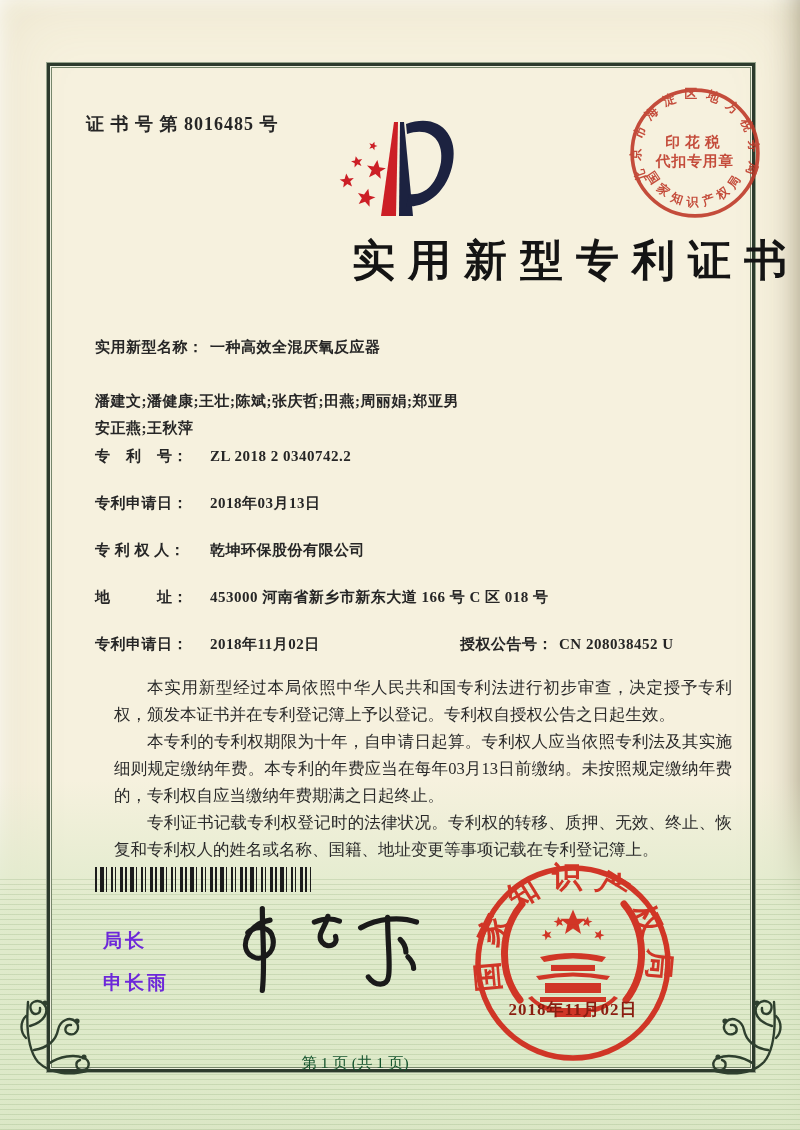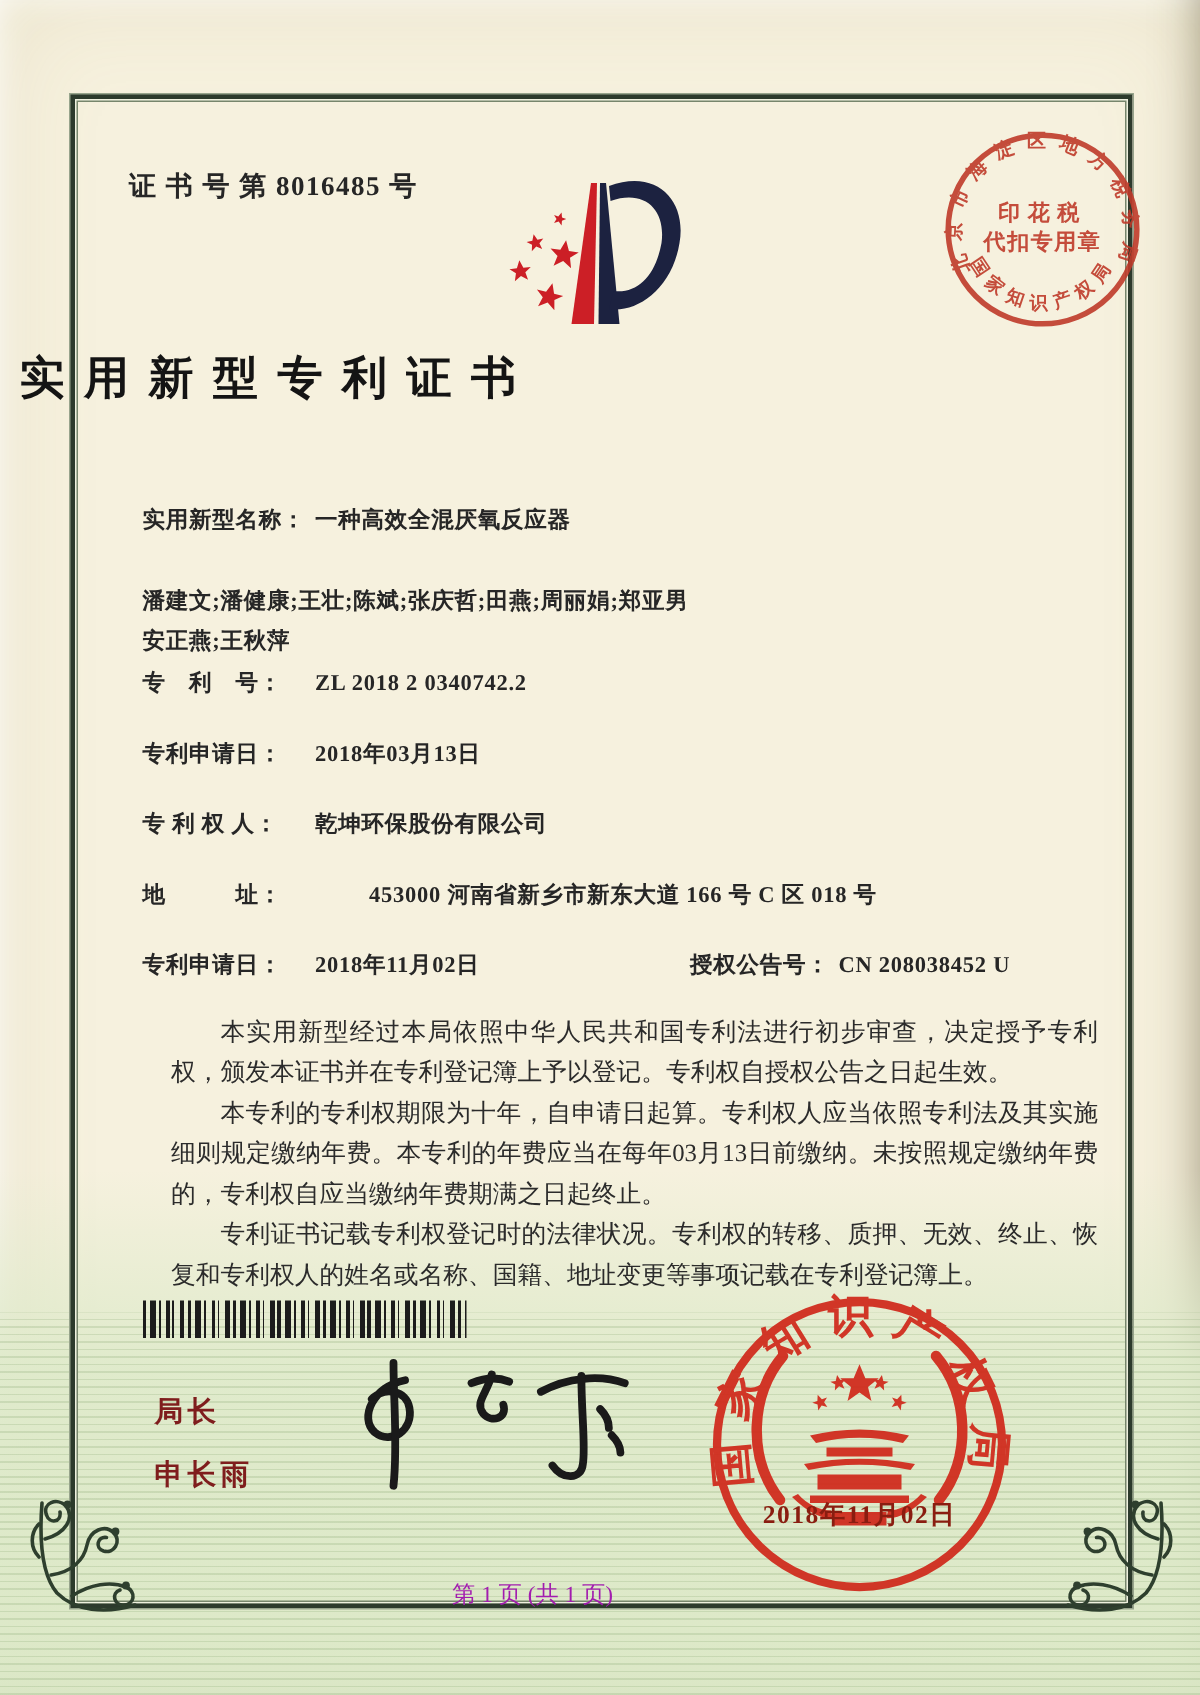--- a/index.html
+++ b/index.html
@@ -34,59 +34,59 @@
   .corner.br { right:12px; top:992px; transform:scaleX(-1); }
 
   .cert-no { position:absolute; left:86px; top:112px; font-size:18px; letter-spacing:1px; font-weight:600; }
 
   .logo { position:absolute; left:330px; top:100px; }
 
   .tax-stamp { position:absolute; left:624px; top:82px; opacity:.9; }
   .tax-stamp text { font-family:"Liberation Serif","DejaVu Serif",serif; fill:#bf3b2a; font-weight:700; }
 
   .title {
-    position:absolute; left:0; right:0; top:232px; text-align:left;
-    font-size:30px; font-weight:700; letter-spacing:13px; color:#141414; text-indent:13px;font-family:Liberation Mono, monospace;
+    position:absolute; left:0; right:0; top:232px; text-align:right;
+    font-size:43px; font-weight:700; letter-spacing:13px; color:#141414; text-indent:13px;font-family:Liberation Mono, monospace;
   }
 
   .field-row { position:absolute; left:95px; right:62px; display:flex; font-size:15px; line-height:27px; font-weight:600; letter-spacing:.5px; }
   .field-row .lbl { width:115px; flex:none; }
   .fr-name  { top:334px; }
   .fr-inv   { top:388px; }
   .fr-pat   { top:443px; }
   .fr-file  { top:490px; }
   .fr-owner { top:537px; }
-  .fr-addr  { top:584px;gap:36px; }
+  .fr-addr  { top:584px; }
   .fr-grant { top:631px; }
   .fr-grant .grant-right { position:absolute; left:365px; top:0; display:flex; }
 
   .paras { position:absolute; left:84px; right:68px; top:674px; font-size:16.5px; line-height:27px; text-align:justify; color:#2b2b2b; }
   .paras p { text-indent:2em;margin-left:30px; }
 
   .barcode {
     position:absolute; left:95px; top:867px; width:216px; height:25px;
     background:repeating-linear-gradient(90deg,
       #1c1c1c 0 2px, transparent 2px 5px,
       #1c1c1c 5px 9px, transparent 9px 11px,
       #1c1c1c 11px 12px, transparent 12px 16px,
       #1c1c1c 16px 18px, transparent 18px 20px,
       #1c1c1c 20px 21px, transparent 21px 25px,
       #1c1c1c 25px 28px, transparent 28px 30px);
   }
 
-  .director { position:absolute; left:103px; top:928px; font-family:"Liberation Sans","DejaVu Sans",sans-serif; font-weight:700; font-size:19px; letter-spacing:3px; color:#7f1d1d; }
+  .director { position:absolute; left:103px; top:928px; font-family:"Liberation Sans","DejaVu Sans",sans-serif; font-weight:700; font-size:19px; letter-spacing:3px; color:#6d28d9; }
   .director div + div { margin-top:16px; }
 
   .signature { position:absolute; left:218px; top:903px; }
 
   .seal { position:absolute; left:470px; top:860px; opacity:.93; }
   .seal text { font-family:"Liberation Serif","DejaVu Serif",serif; fill:#d0291b; font-weight:700; }
   .seal-date { position:absolute; left:470px; top:998px; width:206px; text-align:center; font-size:17px; font-weight:700; letter-spacing:1px; color:#8a1d10; }
 
-  .footer { position:absolute; left:0; right:90px; top:1053px; text-align:center; font-size:15.5px; color:#a21caf; }
+  .footer { position:absolute; left:0; right:90px; top:1053px; text-align:center; font-size:15.5px; color:#14532d; }
 </style>
 </head>
 <body>
 
 <div class="cert">
 
   <div class="lower-tint"></div>
   <div class="frame"></div>
 
   <svg class="corner bl" viewBox="0 0 86 86">

